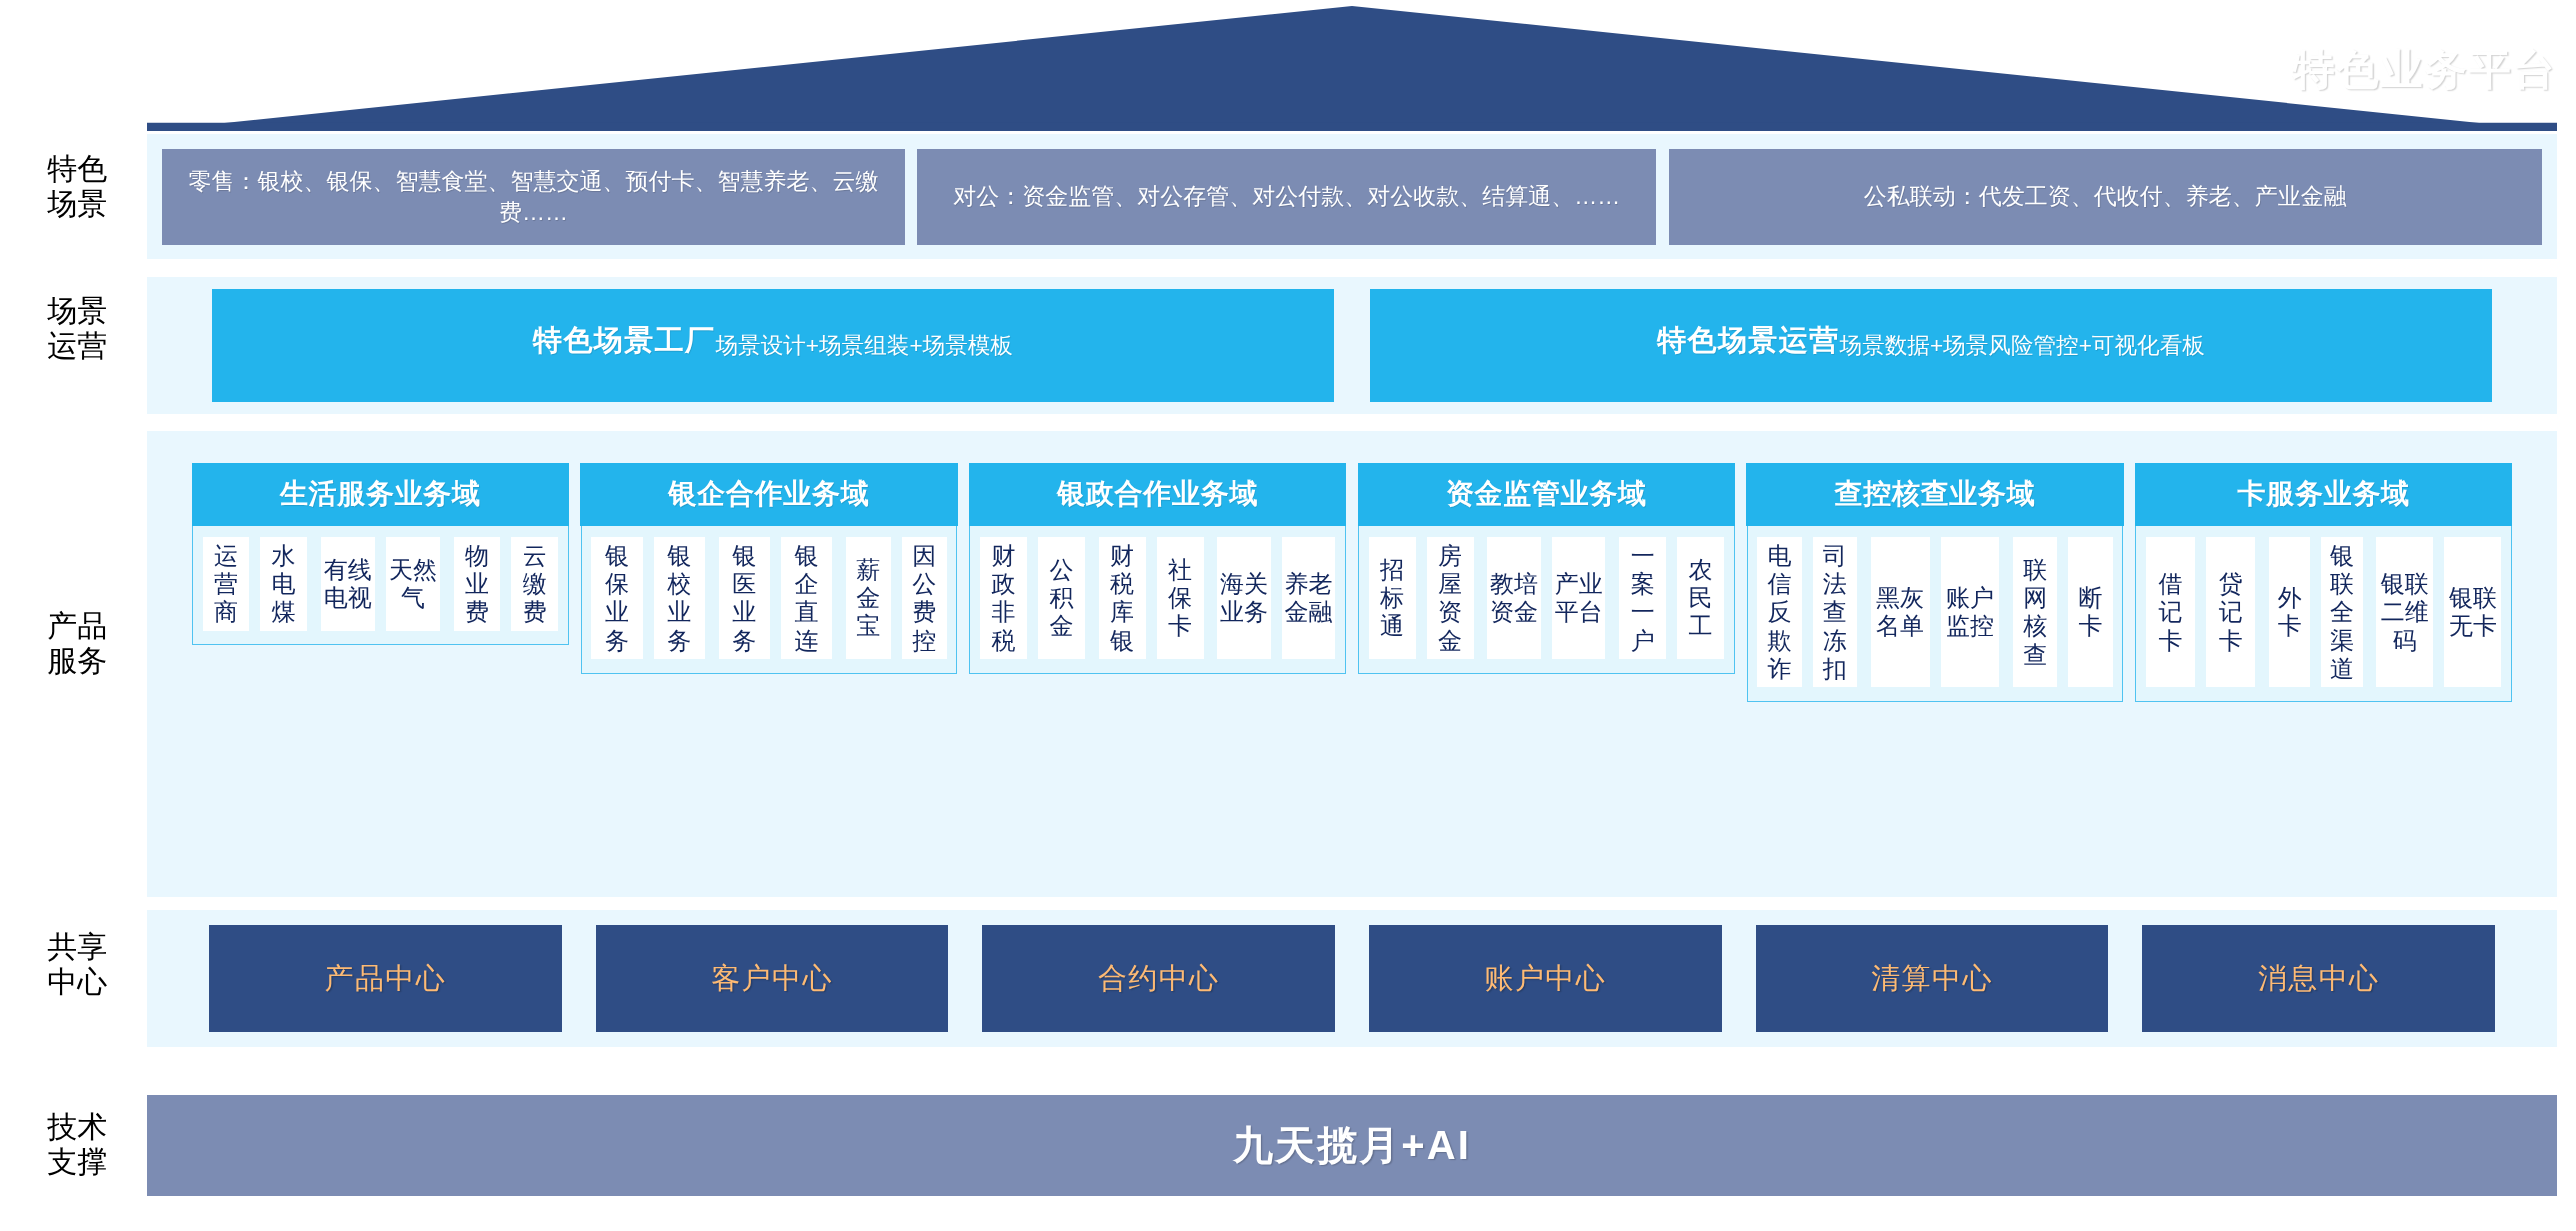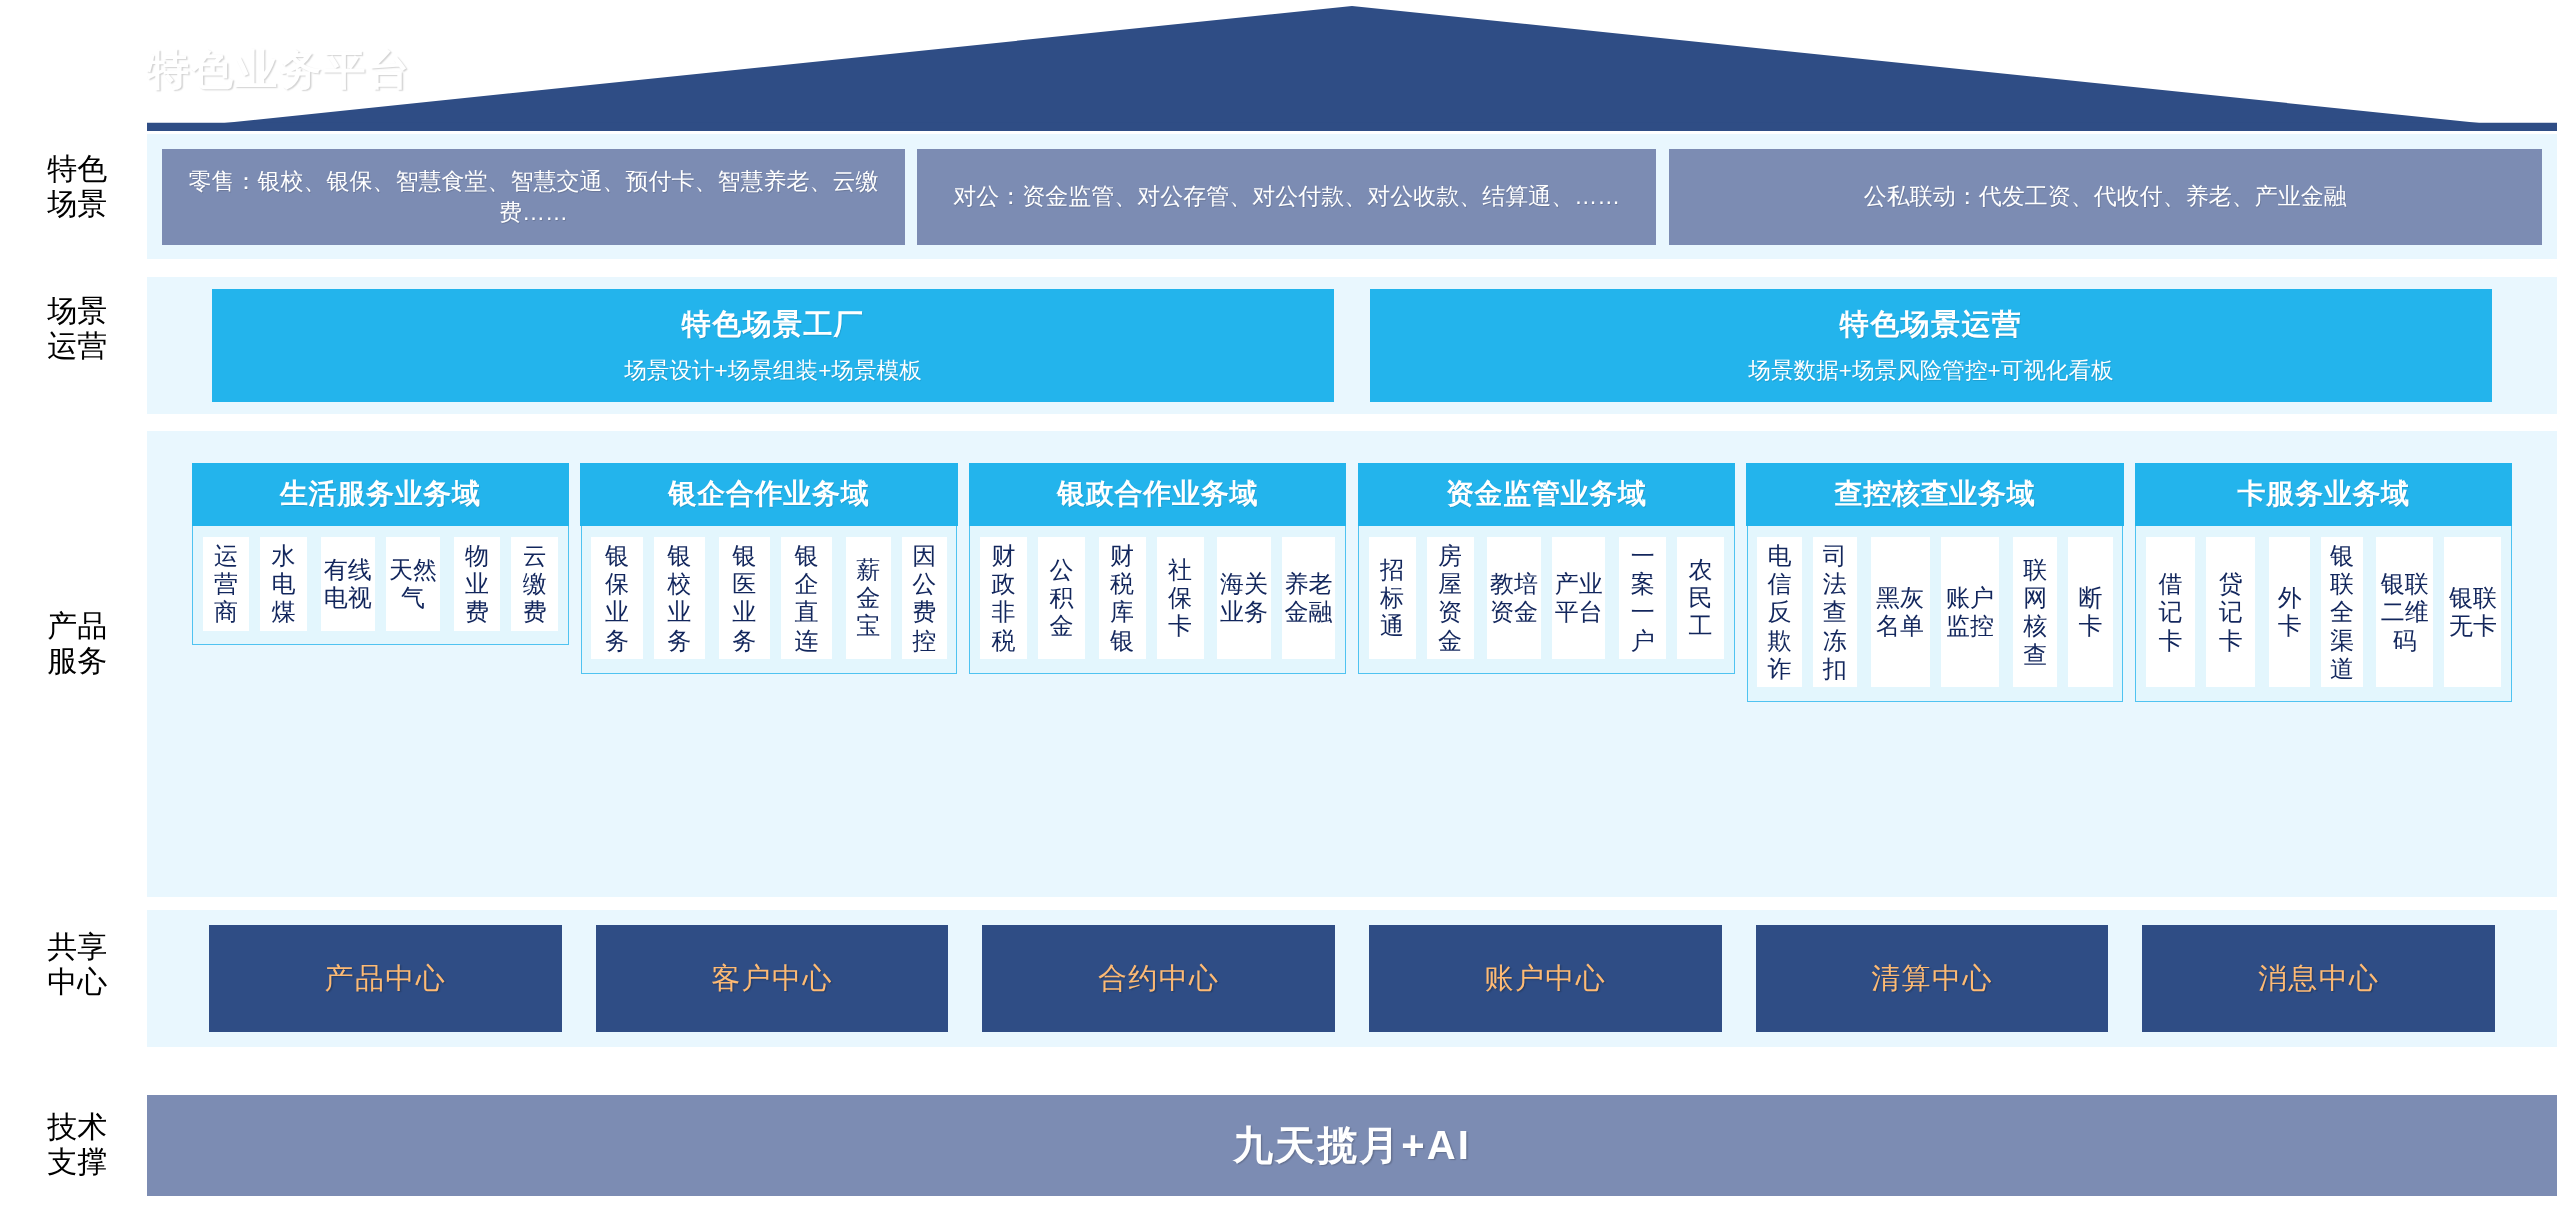--- a/index.html
+++ b/index.html
@@ -11,21 +11,21 @@
   }
   .stage{position:relative;width:2576px;height:1232px;background:#fff;}
 
   
   .roof{
     position:absolute;left:147px;top:5.5px;width:2410px;height:125px;
   }
   .roof svg{display:block;width:100%;height:100%;}
   .roof-title{
     position:absolute;left:0;top:36px;width:100%;
-    text-align:left;color:#ffffff;
+    text-align:right;color:#ffffff;
     font-size:42px;font-weight:bold;letter-spacing:2.1px;
     text-shadow:1.4px 1.4px 1.4px rgba(0,0,0,.18);
   }
   .rowlabel{
     position:absolute;left:12.3px;width:130px;
     text-align:center;color:#000;font-size:30px;line-height:1.16;
     font-weight:400;white-space:pre-line;
   }
   .panel{
     position:absolute;left:147px;width:2410px;
@@ -51,21 +51,21 @@
   .scene-box.s3{flex:1 1 auto;}
 
   
   #ops-panel{top:277px;height:137px;}
   .ops-wrap{
     position:absolute;left:147px;top:277px;width:2410px;height:137px;
     display:flex;align-items:center;gap:36px;padding:0 65px;box-sizing:border-box;
   }
   .ops-box{
     flex:1 1 0;background:#23b4ec;color:#fff;height:113px;
-    display:flex;flex-direction:column;align-items:center;justify-content:center;
+    display:flex;flex-direction:row;align-items:center;justify-content:center;
     text-shadow:0.7px 0.7px 0.7px rgba(0,0,0,.12);
   }
   .ops-title{font-size:29px;font-weight:bold;letter-spacing:1.4px;margin-bottom:9.6px;}
   .ops-sub{font-size:22.6px;font-weight:400;}
 
   
   #prod-panel{top:431px;height:466px;}
   .prod-wrap{
     position:absolute;left:147px;top:431px;width:2410px;height:466px;
     display:flex;align-items:flex-start;gap:12px;padding:31.5px 45px 0 45px;box-sizing:border-box;

